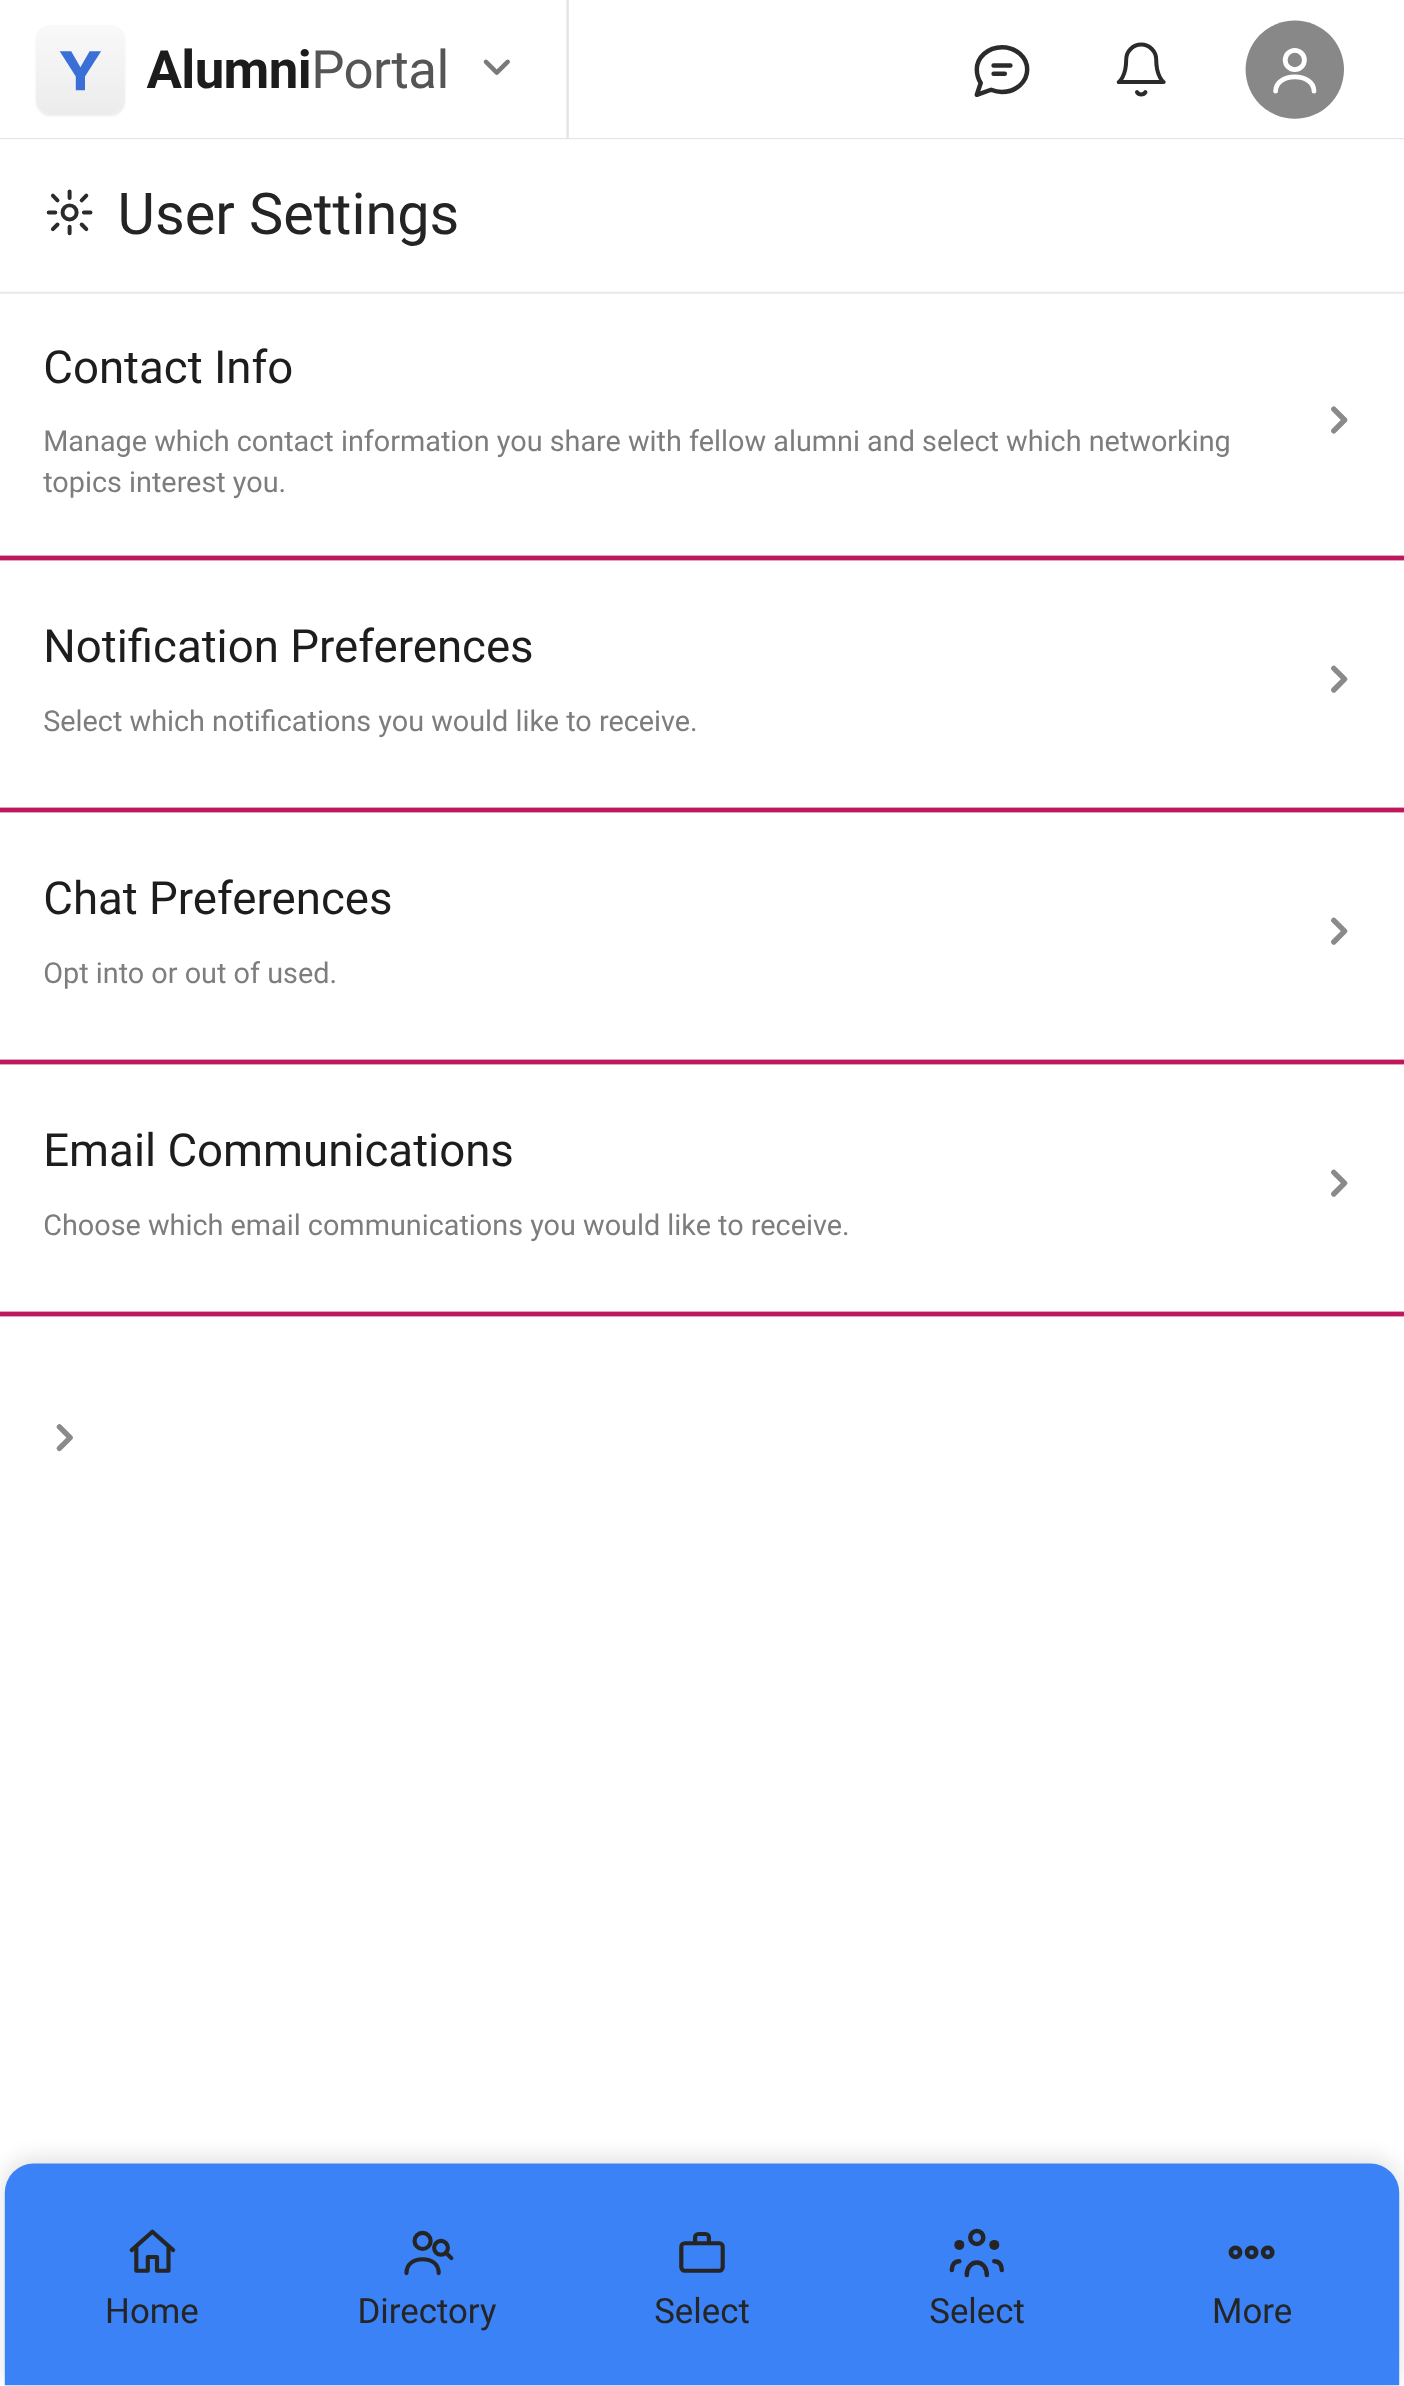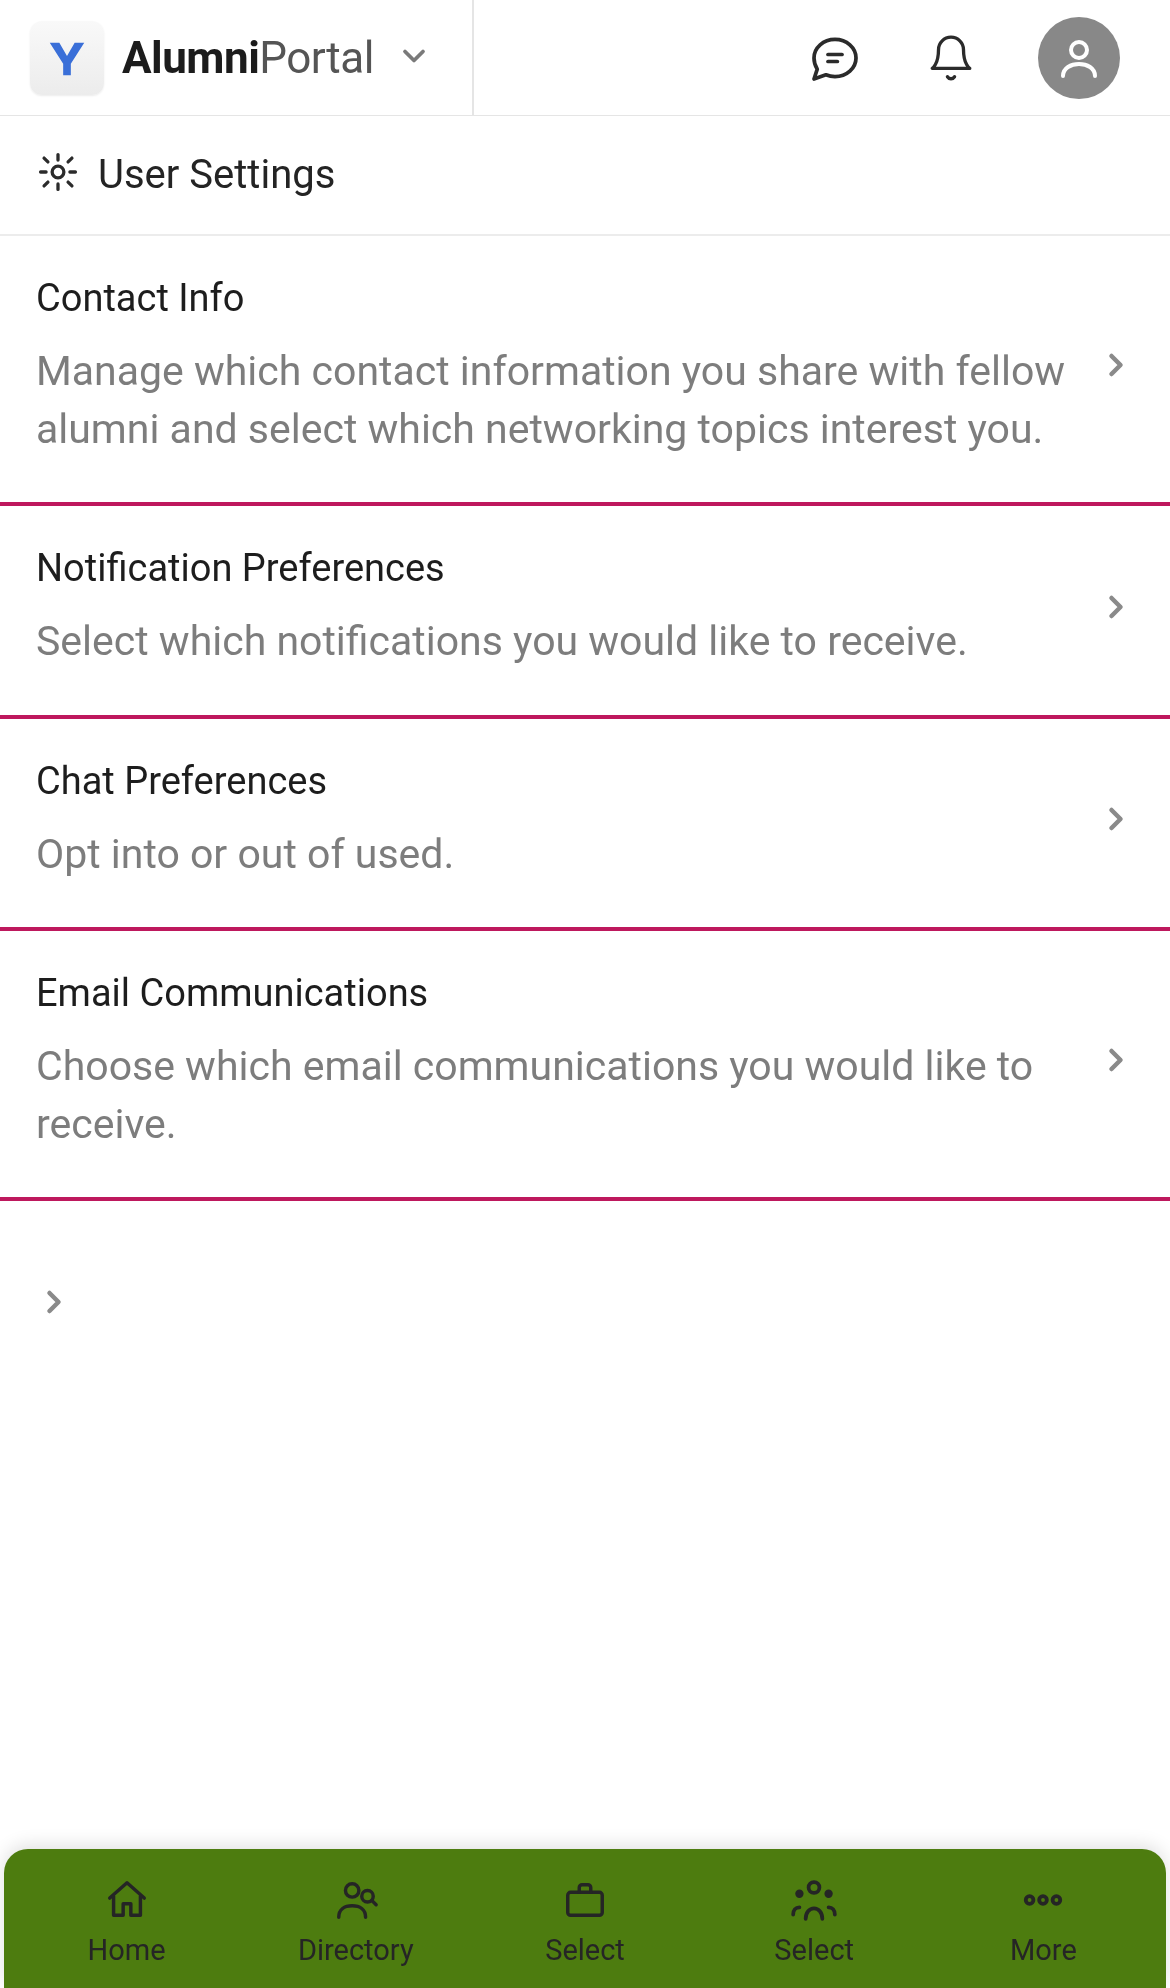--- a/index.html
+++ b/index.html
@@ -79,46 +79,46 @@
 
   
   .page-title-row {
     display: flex;
     align-items: center;
     padding: 34px 36px 36px 36px;
     border-bottom: 2px solid #ececec;
     gap: 18px;
   }
   .page-title-row .gear { color: #2b2b2b; }
-  .page-title { font-size: 40px; font-weight: 400; color: #242424; }
+  .page-title { font-size: 48px; font-weight: 400; color: #242424; }
 
   
   .settings-list { }
   .settings-item {
     display: flex;
     align-items: center;
     justify-content: space-between;
     padding: 40px 36px 44px 36px;
     border-bottom: 4px solid #be185d;
     min-height: 210px;
     cursor: pointer;
   }
   .settings-text { flex: 1; padding-right: 30px; }
   .settings-title { font-size: 38px; font-weight: 400; color: #1d1d1d; margin-bottom: 22px; }
-  .settings-desc { font-size: 41px; line-height: 1.42; color: #7d7d7d; font-weight: 400; }
+  .settings-desc { font-size: 24px; line-height: 1.42; color: #7d7d7d; font-weight: 400; }
   .settings-arrow { color: #8a8a8a; flex-shrink: 0; }
 
   
   .bottom-nav {
     position: absolute;
     bottom: 0;
     left: 4px;
     right: 4px;
-    height: 139px;
-    background: #4d7c0f;
+    height: 185px;
+    background: #3b82f6;
     border-top-left-radius: 24px;
     border-top-right-radius: 24px;
     box-shadow: 0 -4px 18px rgba(0,0,0,0.12);
     display: flex;
     justify-content: space-around;
     align-items: center;
     padding: 14px 8px 10px 8px;
   }
   .nav-item {
     flex: 1;

